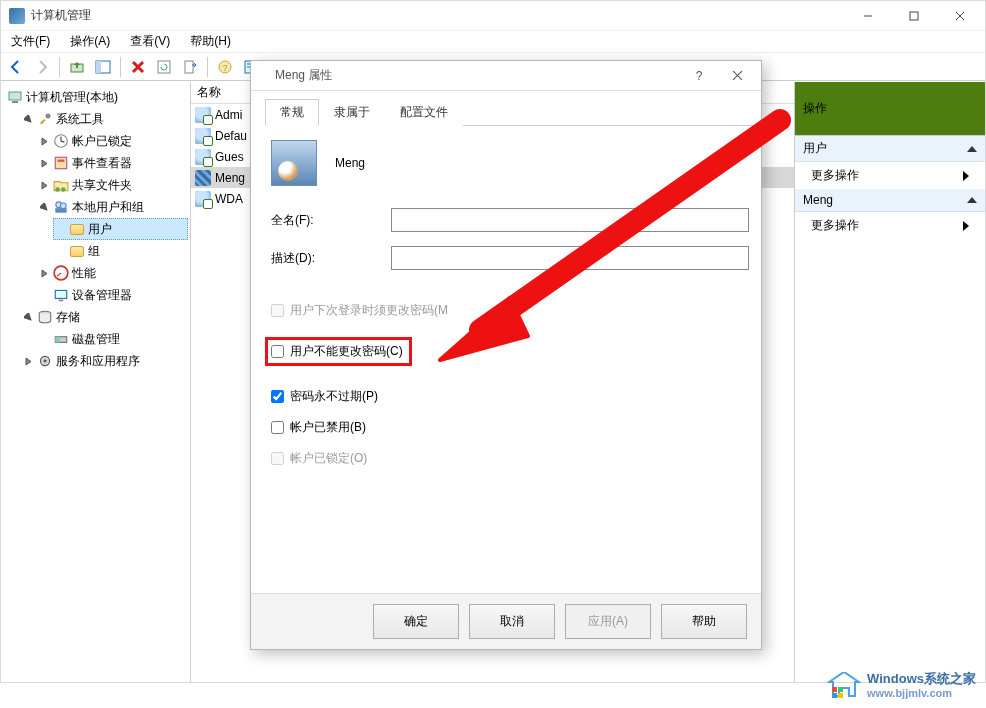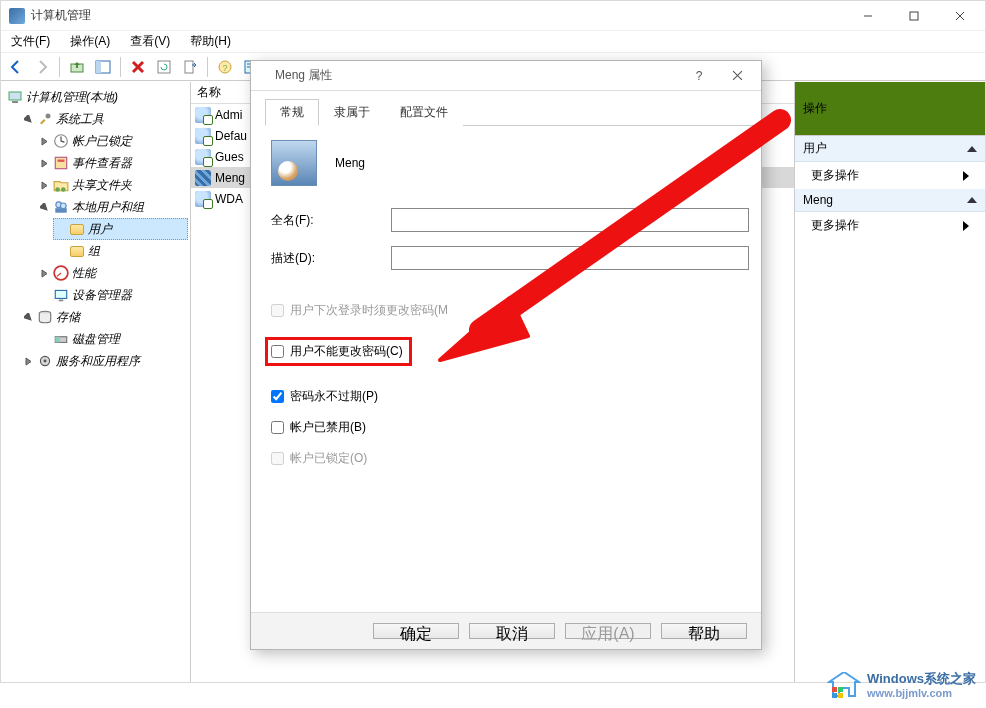--- a/index.html
+++ b/index.html
@@ -77,21 +77,21 @@
 
   
   .tree-pane {
     width: 190px;
     border-right: 1px solid #ccc;
     padding: 4px 2px;
     overflow: hidden;
   }
   .tree ul { list-style: none; padding-left: 16px; }
   .tree > ul { padding-left: 2px; }
-  .tree li { line-height: 20px; white-space: nowrap; font-style: italic; }
+  .tree li { line-height: 20px; white-space: nowrap; }
   .tree-row { display: flex; align-items: center; gap: 3px; padding: 1px 2px; }
   .tree-row.selected { background: #cce8ff; border: 1px dotted #5aa0d8; padding: 0 1px; }
   .exp {
     width: 11px; height: 11px;
     display: inline-flex; align-items: center; justify-content: center;
     color: #666;
   }
   .exp svg { width: 9px; height: 9px; stroke:#555; fill:#555; }
   .node-icon {
     width: 16px; height: 16px;
@@ -257,24 +257,24 @@
 
   .dlg-footer {
     position:absolute; left:0; right:0; bottom:0;
     border-top:1px solid #ddd;
     padding: 10px 14px;
     display:flex; justify-content:flex-end; gap:10px;
     background:#f3f3f3;
   }
   .btn {
     min-width: 86px;
-    height: 16px;
+    height: 35px;
     border: 1px solid #adadad;
     background: linear-gradient(#f7f7f7,#e8e8e8);
-    font-size:16px;
+    font-size:12px;
   }
   .btn.disabled { color:#9a9a9a; background:#f0f0f0; }
 
   
   .arrow-overlay {
     position:absolute; left:0; top:0; width:986px; height:708px;
     z-index:20; pointer-events:none;
   }
 
   

